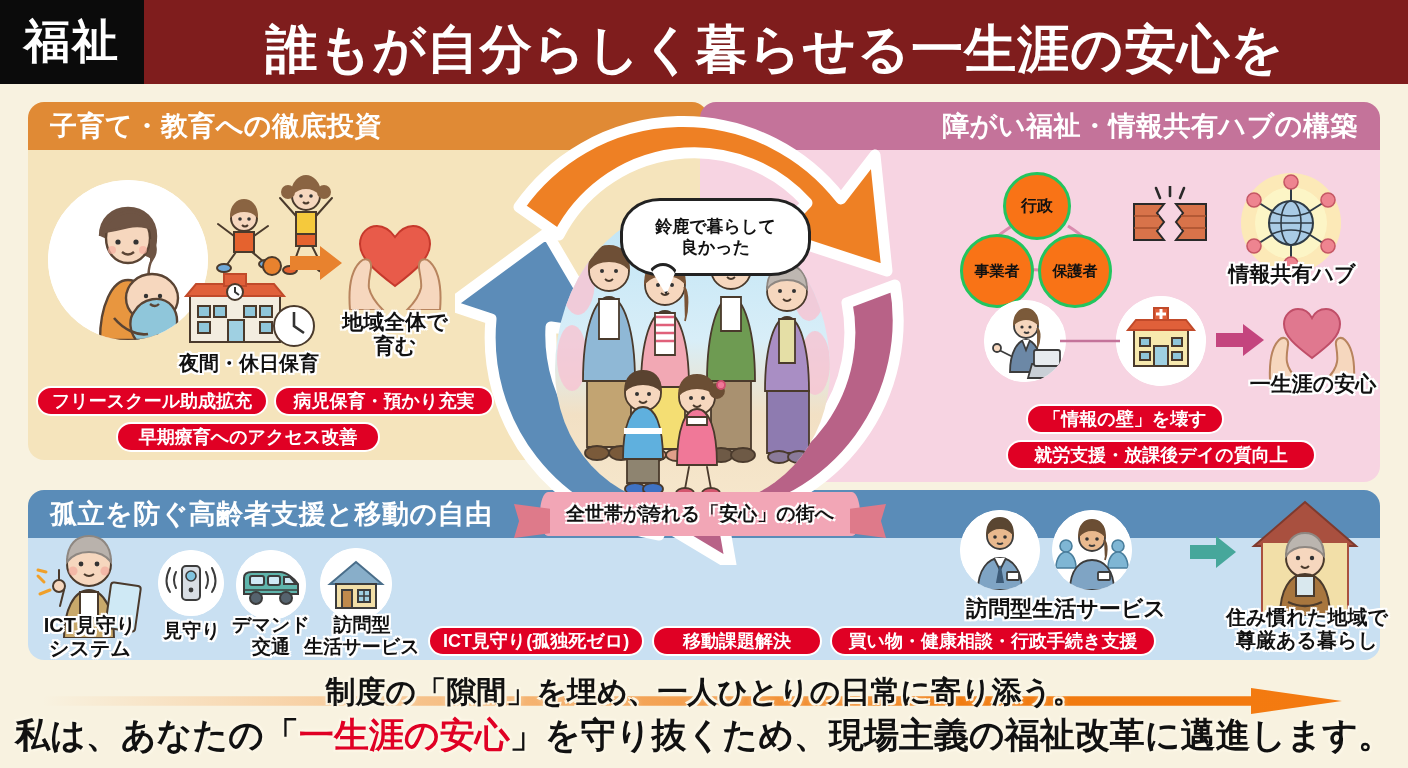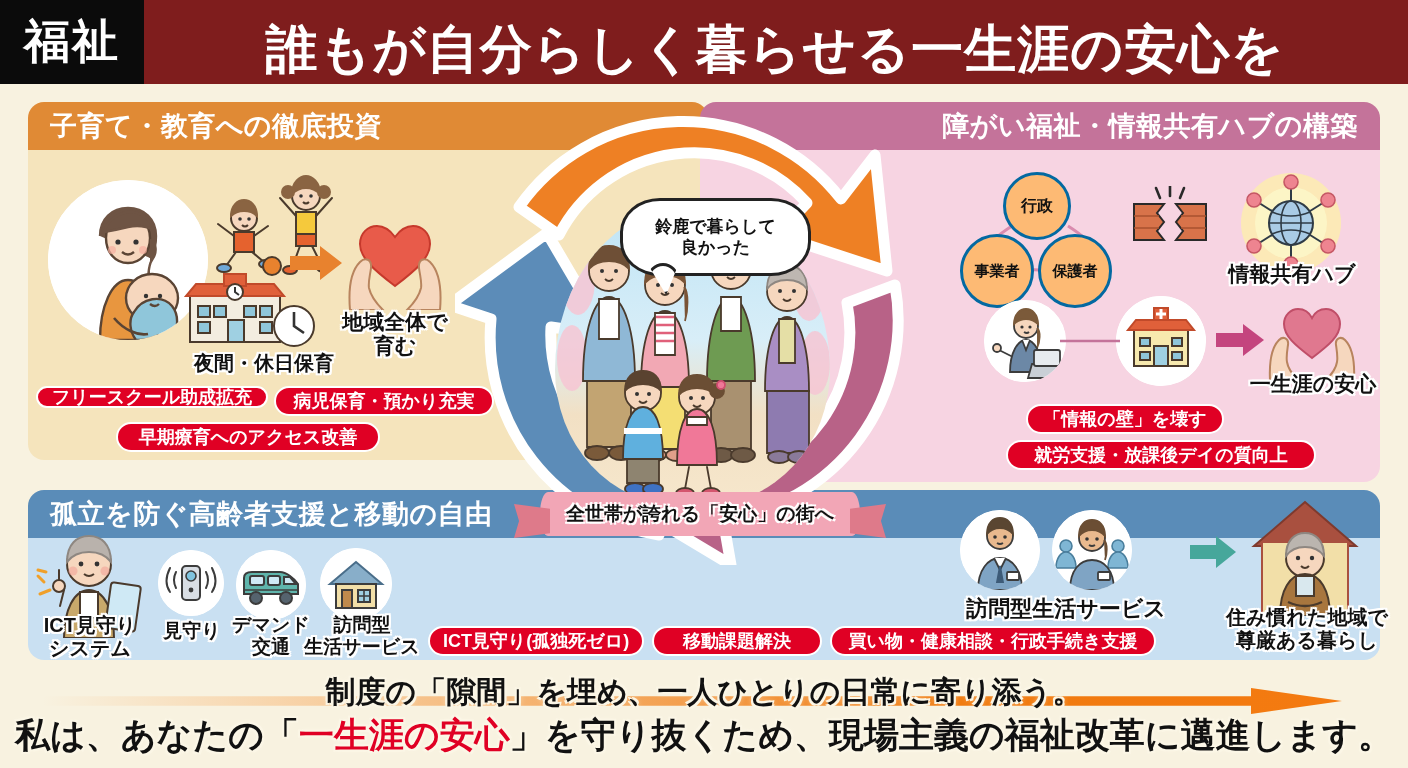--- a/index.html
+++ b/index.html
@@ -106,21 +106,21 @@
   
   .pill{
     position:absolute;background:#E00024;color:#fff;border-radius:999px;
     display:flex;align-items:center;justify-content:center;
     font-weight:bold;white-space:nowrap;box-sizing:border-box;
     border:2px solid #fff;
   }
 
   
   .nodecircle{
-    position:absolute;border-radius:50%;background:#fdba74;border:3px solid #0369a1;
+    position:absolute;border-radius:50%;background:#f97316;border:3px solid #22c55e;
     display:flex;align-items:center;justify-content:center;
     font-size:16px;font-weight:bold;color:#111;
   }
 
   
   .arrow-r{position:absolute;}
 
   
   .footer{position:absolute;left:0;top:664px;width:1408px;height:104px;padding-left:48px;}
   .foot-arrow{
@@ -244,28 +244,28 @@
       </g>
     </svg>
   </div>
 
   <div class="arrow-r" style="left:290px;top:246px;width:52px;height:34px;">
     <svg width="52" height="34" viewBox="0 0 52 34">
         <polygon points="0,10 30,10 30,0 52,17 30,34 30,24 0,24" fill="#E8822E"></polygon>
       </svg>
   </div>
 
-  <div class="cap" style="left:179px;top:352px;width:170px;font-size:20px;">夜間・休日保育</div>
+  <div class="cap" style="left:164px;top:352px;width:170px;font-size:20px;">夜間・休日保育</div>
 
   <div class="cap" style="left:330px;top:310px;width:130px;font-size:21px;">
     <span>地域全体で</span><br>
     <span>育む</span>
   </div>
 
-  <div class="pill" style="left:36px;top:386px;width:232px;height:22px;font-size:18px;">フリースクール助成拡充</div>
+  <div class="pill" style="left:36px;top:386px;width:232px;height:30px;font-size:18px;">フリースクール助成拡充</div>
   <div class="pill" style="left:274px;top:386px;width:220px;height:30px;font-size:18px;">病児保育・預かり充実</div>
   <div class="pill" style="left:116px;top:422px;width:264px;height:30px;font-size:18px;">早期療育へのアクセス改善</div>
 
   <div class="panel" id="panel-shougai">
     <div class="panel-head">障がい福祉・情報共有ハブの構築</div>
     <div class="panel-body"></div>
   </div>
 
   <svg style="position:absolute;left:960px;top:170px;width:180px;height:130px;">
     <path d="M52 56 Q30 70 24 82" stroke="#D98BAE" stroke-width="3" fill="none"></path>

